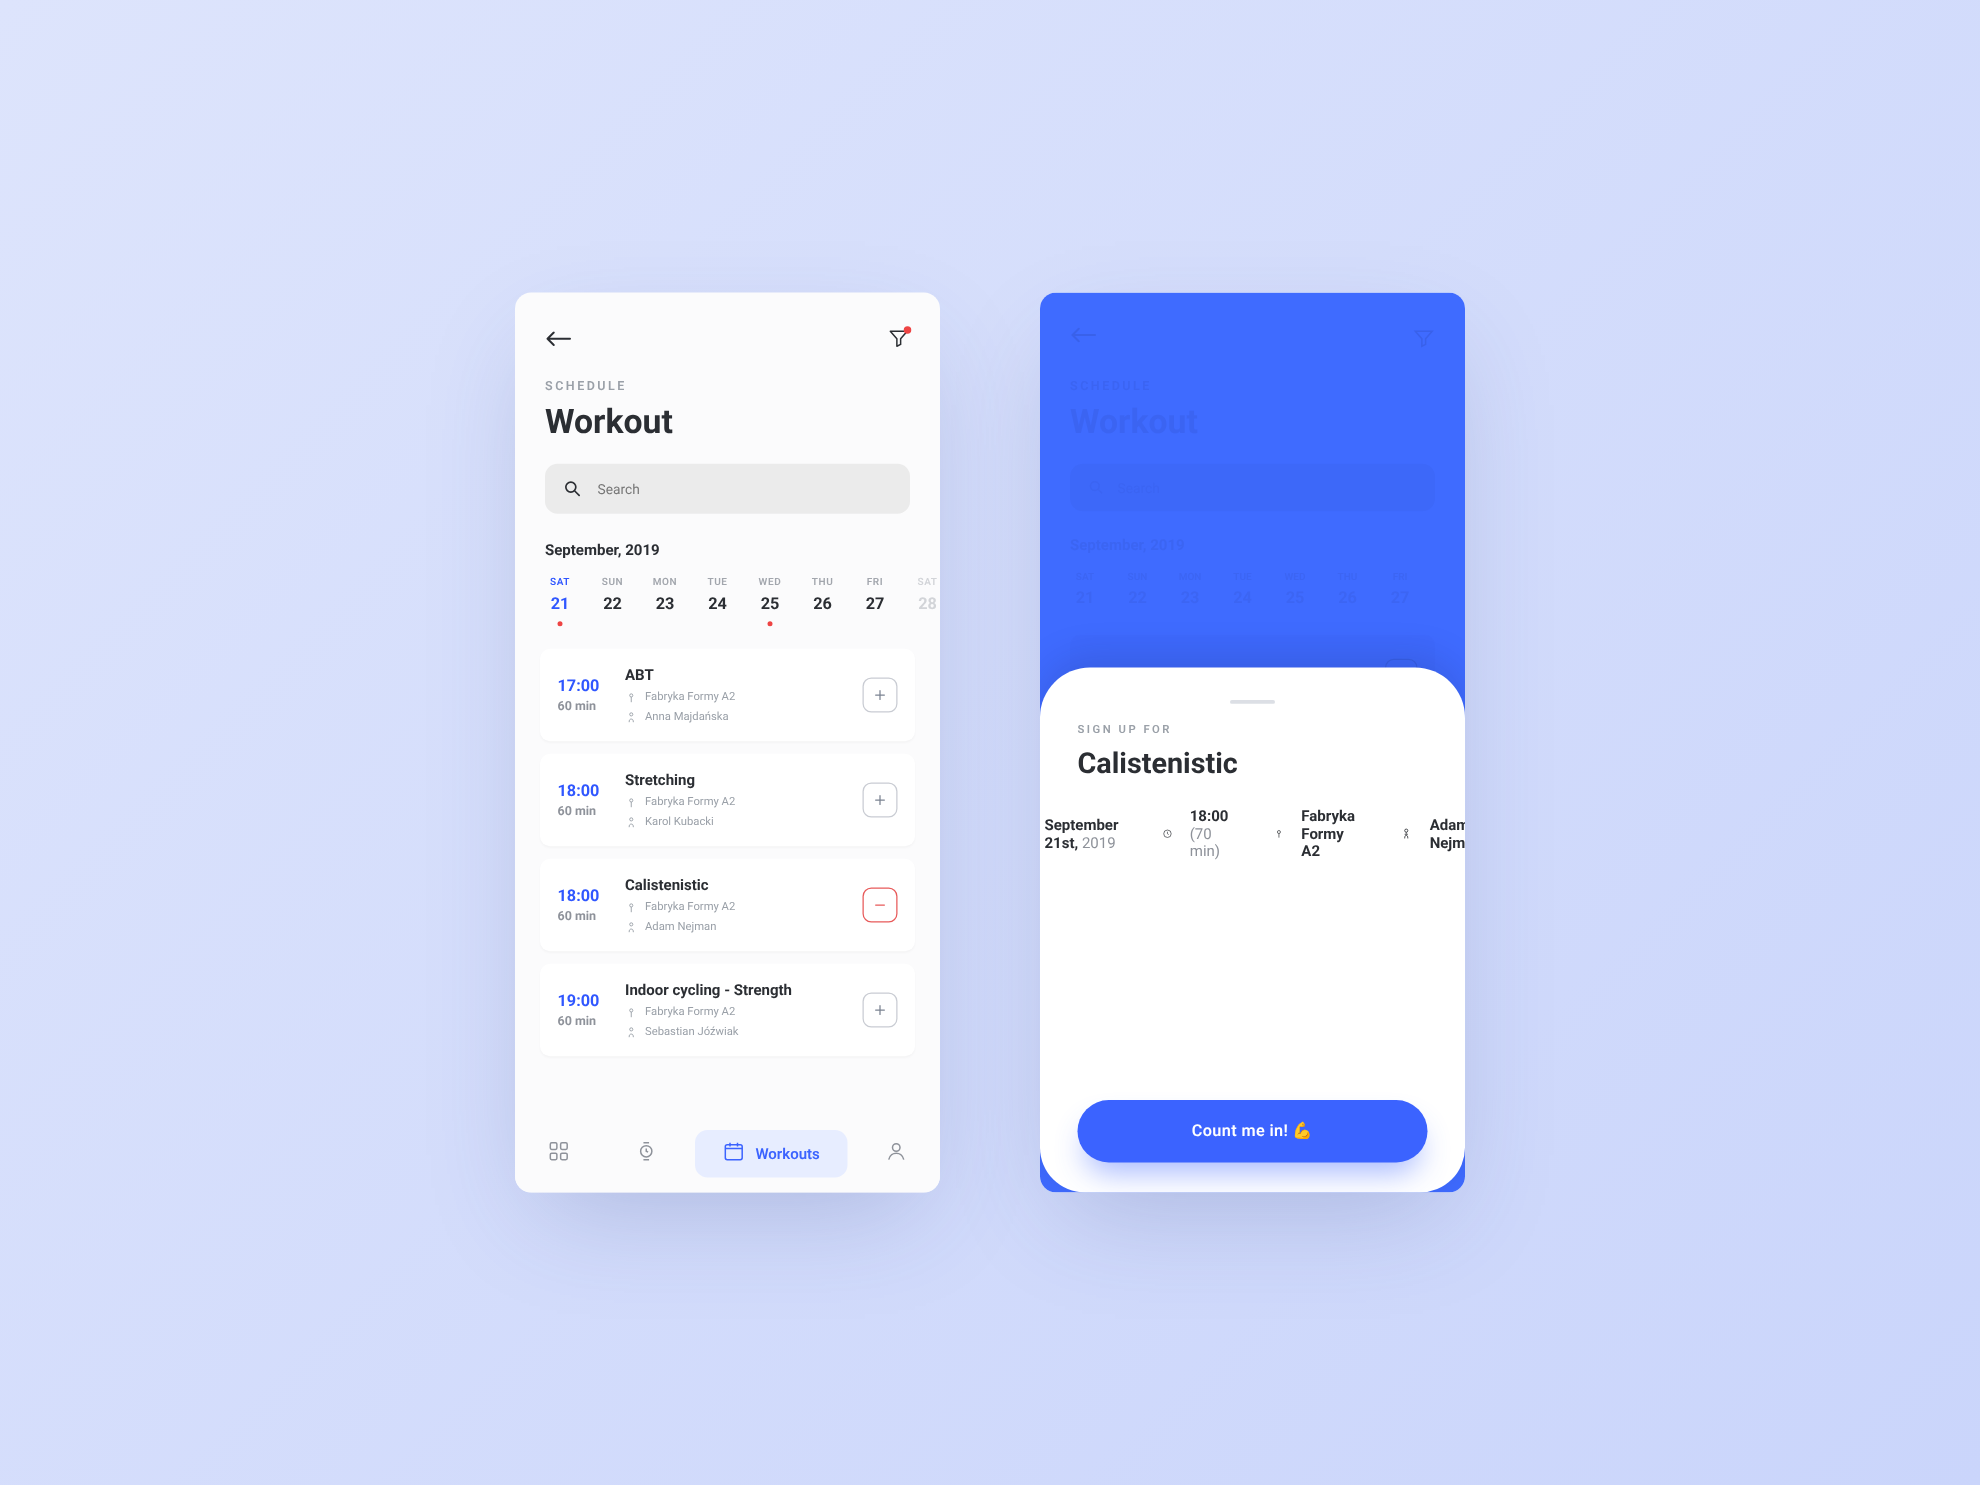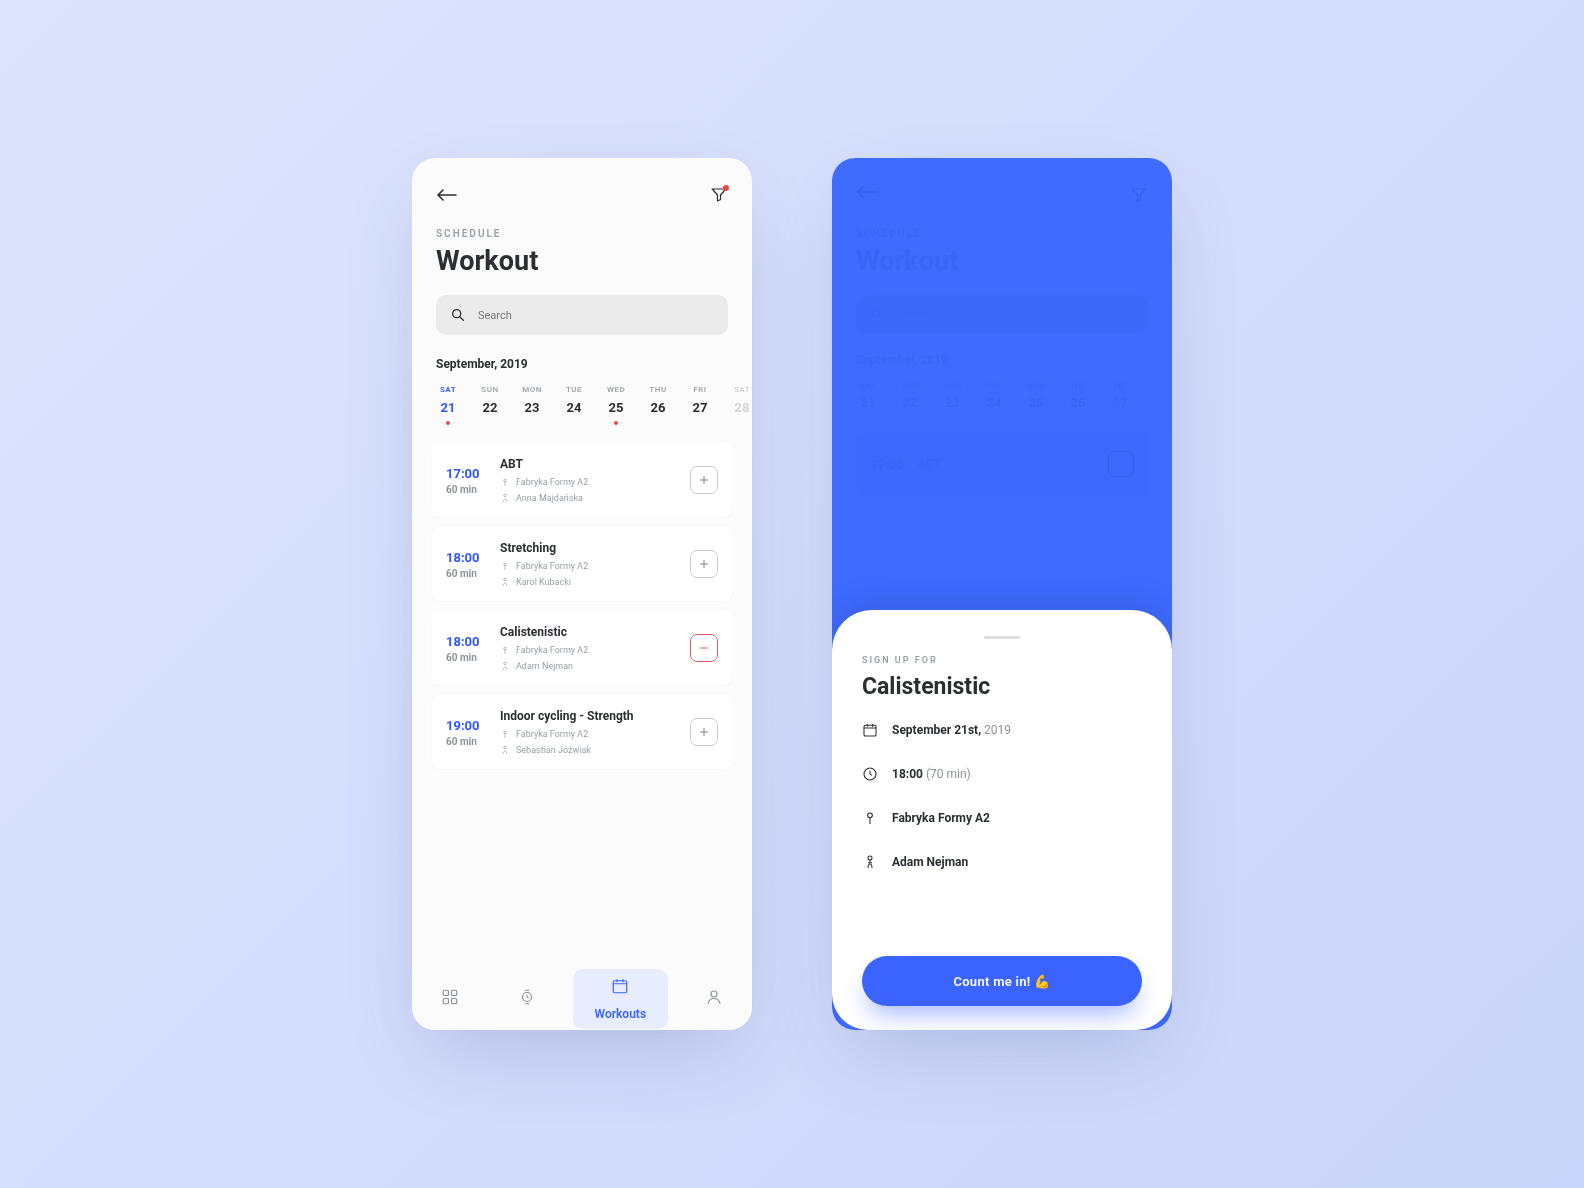--- a/index.html
+++ b/index.html
@@ -7,23 +7,23 @@
   width: 1584px;
   height: 1188px;
   background: linear-gradient(135deg, #dde4fc 0%, #cad5fb 100%);
   display: flex;
   align-items: center;
   justify-content: center;
   gap: 80px;
 }
 .phone {
   width: 340px;
-  height: 872px;
+  height: 720px;
   background: #fbfbfc;
-  border-radius: 23px;
+  border-radius: 13px;
   box-shadow: 0 30px 80px -20px rgba(60,75,140,.25);
   overflow: hidden;
   position: relative;
   display: flex;
   flex-direction: column;
 }
 
 .p1-hdr { padding: 28px 24px 0; display: flex; justify-content: space-between; align-items: center; }
 .back-btn svg, .filter-btn svg { display:block; }
 .filter-btn { position: relative; }
@@ -61,21 +61,21 @@
 .card .action {
   width:28px; height:28px; border:1px solid #c9ccd3; border-radius:7px;
   display:flex; align-items:center; justify-content:center;
 }
 .card .action.remove { border-color:#e85a5a; color:#e85a5a; }
 .card .action svg { display:block; }
 .tabbar {
   margin-top:auto; height:62px; display:flex; align-items:center; justify-content:space-around;
   background:#fbfbfc;
 }
-.titem { display:flex; align-items:center; justify-content:center; gap:8px; color:#8e929a; padding:8px 22px; border-radius:10px;flex-direction:column;}
+.titem { display:flex; align-items:center; justify-content:center; gap:8px; color:#8e929a; padding:8px 22px; border-radius:10px;}
 .titem.active { background:#e7edff; color:#3b63ff; }
 .titem .lbl { display:none; font-size:12px; font-weight:600;}
 .titem.active .lbl { display:inline; }
 
 .phone2 { }
 .p2-bg {
   position:absolute; inset:0; background:#3f6bff;
 }
 .p2-ghost {
   position:absolute; inset:0; padding:28px 24px 0; color:#3559d9; opacity:.55;
@@ -95,21 +95,21 @@
 .p2-ghost .gcard .ga { width:26px; height:26px; border:1px solid rgba(0,0,30,.3); border-radius:7px; margin-left:auto;}
 .sheet {
   position:absolute; left:0; right:0; bottom:0; height:420px; background:#fff;
   border-radius:40px 40px 36px 36px; padding:26px 30px 24px;
   box-shadow:0 -8px 30px rgba(20,30,80,.15);
   display:flex; flex-direction:column;margin-top:12px;
 }
 .sheet .handle { width:36px; height:3px; background:#dcdfe5; border-radius:3px; margin:0 auto 16px; }
 .sheet .overline3 { font-size:9px; letter-spacing:2px; color:#9aa0a8; font-weight:600;}
 .sheet .title3 { font-size:23px; font-weight:700; color:#2b2e33; margin-top:8px;}
-.sheet .lines { margin-top:22px; display:flex; flex-direction:column; gap:28px;justify-content:center; }
+.sheet .lines { margin-top:22px; display:flex; flex-direction:row; gap:28px;justify-content:center; }
 .sheet .line { display:flex; align-items:center; gap:14px; font-size:12px; color:#2b2e33; }
 .sheet .line .muted { color:#8e929a; font-weight:400;}
 .sheet .line strong { font-weight:700; }
 .sheet .cta {
   margin-top:auto; height:50px; border-radius:26px; background:#3b63ff; color:#fff;
   display:flex; align-items:center; justify-content:center; font-size:13px; font-weight:600; letter-spacing:.3px;
   box-shadow:0 14px 24px -6px rgba(59,99,255,.45);
 }
 </style>
 </head>

